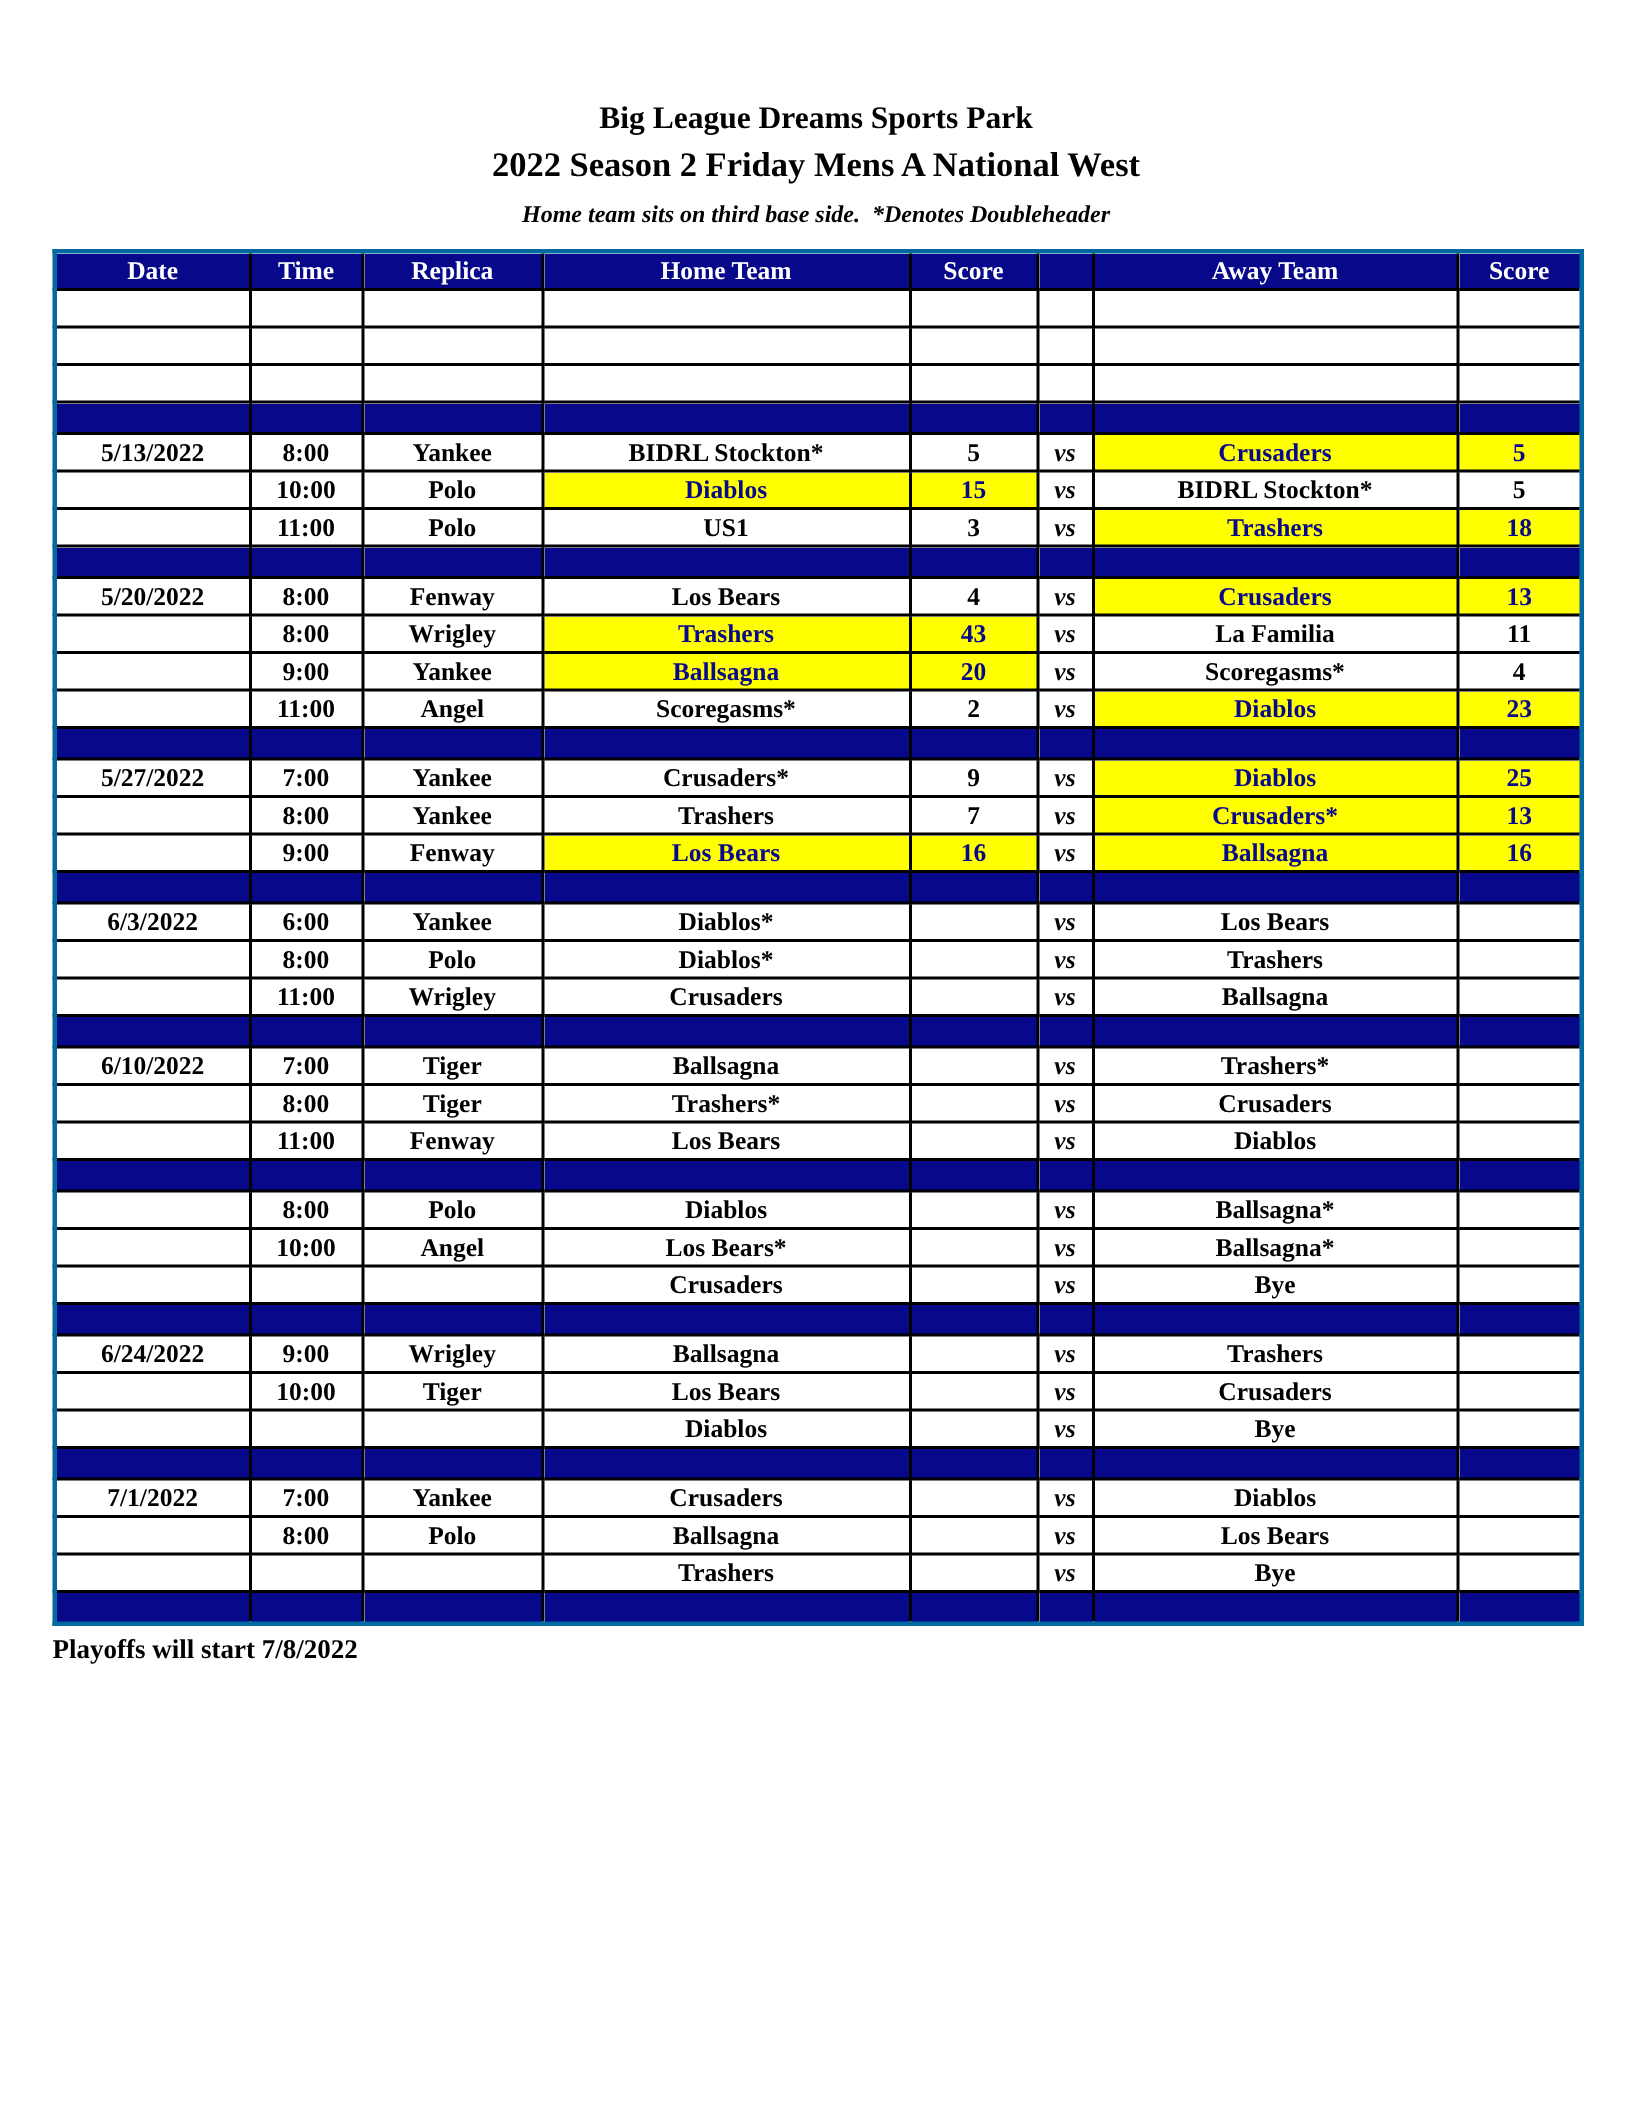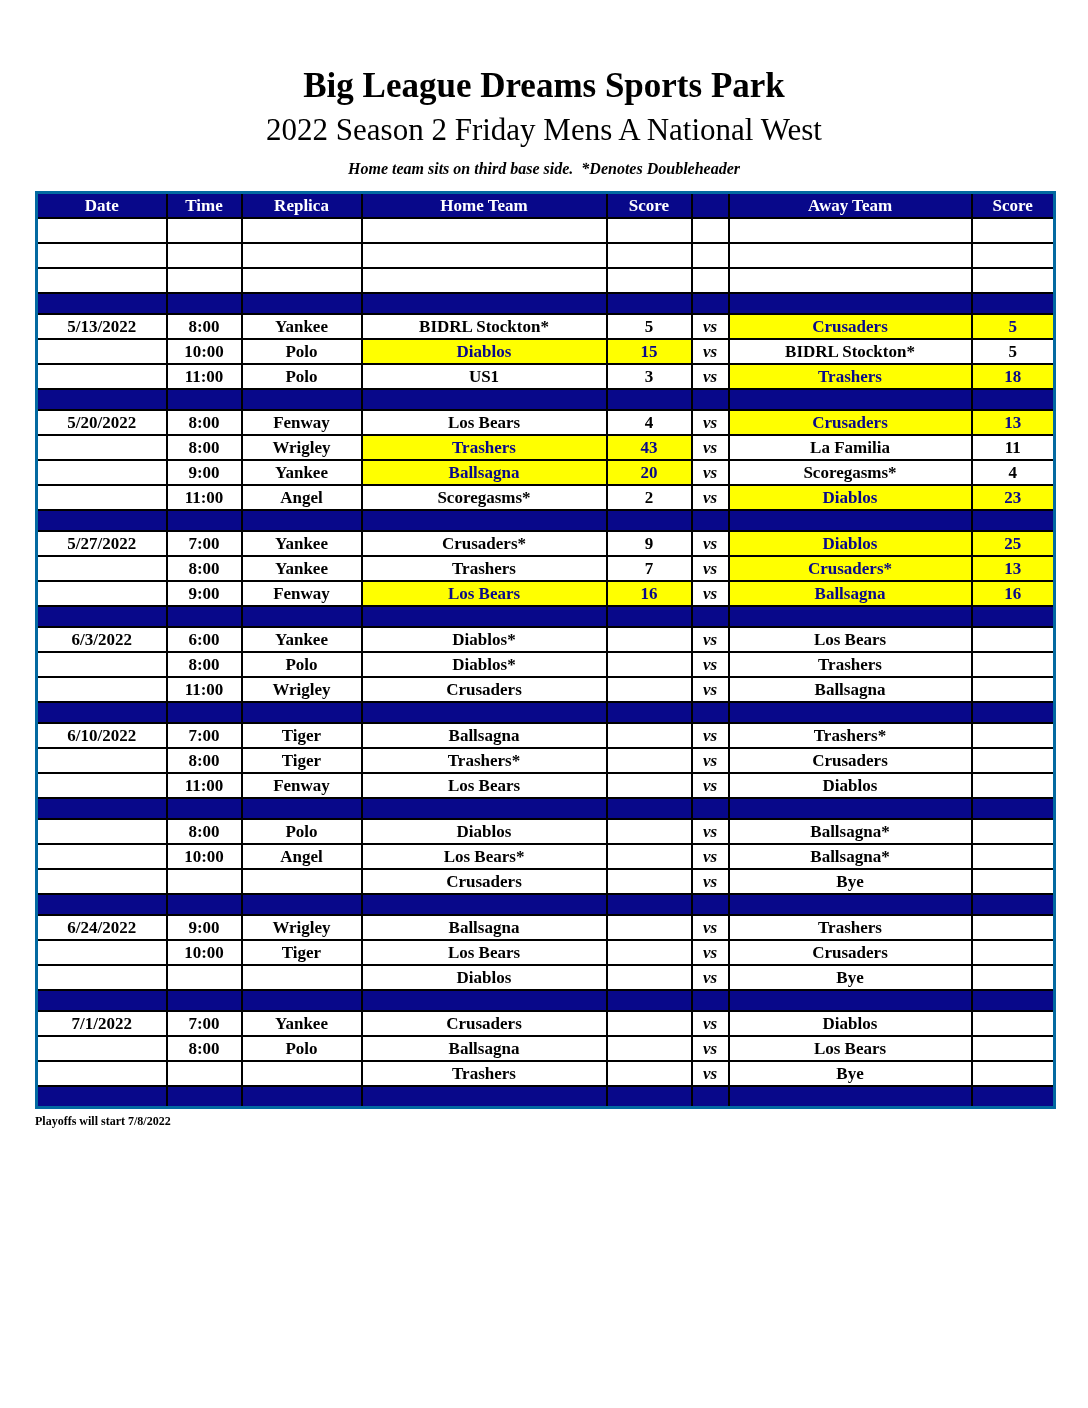--- a/index.html
+++ b/index.html
@@ -14,28 +14,28 @@
   .page {
     position: relative;
     width: 1088px;
     height: 1408px;
     overflow: hidden;
   }
   .titles { text-align: center; }
   .doc-title {
     margin: 0;
     padding-top: 66px;
-    font-size: 35px;
+    font-size: 21px;
     font-weight: bold;
     letter-spacing: 0px;
   }
   .doc-subtitle {
     margin: 6px 0 0 0;
-    font-size: 31px;
-    font-weight: normal;
+    font-size: 23px;
+    font-weight: bold;
   }
   .doc-note {
     margin: 12px 0 0 0;
     font-size: 16px;
     font-weight: bold;
     font-style: italic;
     white-space: pre-wrap;
   }
   table.schedule {
     border-collapse: collapse;
@@ -68,21 +68,21 @@
   td.hl {
     background: var(--hl-yellow, #FFFF00);
     color: var(--hl-text, #08088A);
   }
   td.vs {
     font-style: italic;
     font-size: 15px;
   }
   .doc-footer {
     margin: 5px 0 0 35px;
-    font-size: 12px;
+    font-size: 18px;
     font-weight: bold;
   }
 </style>
 </head>
 <body>
 
 <div class="page">
 
   <div class="titles">
     <h1 class="doc-title">Big League Dreams Sports Park</h1>

